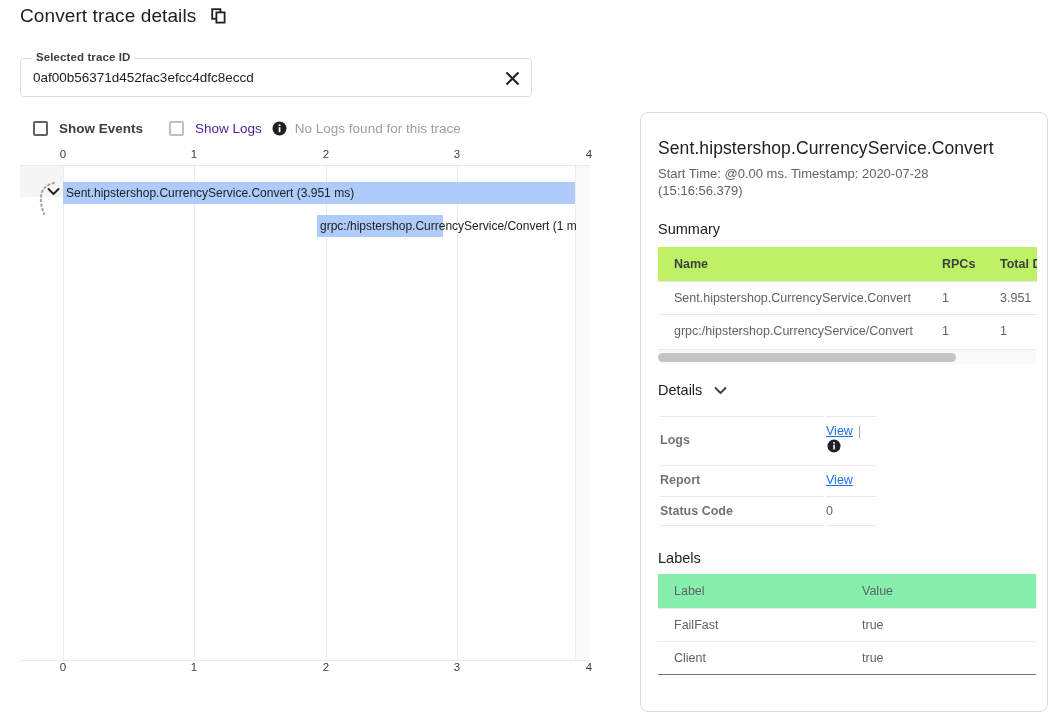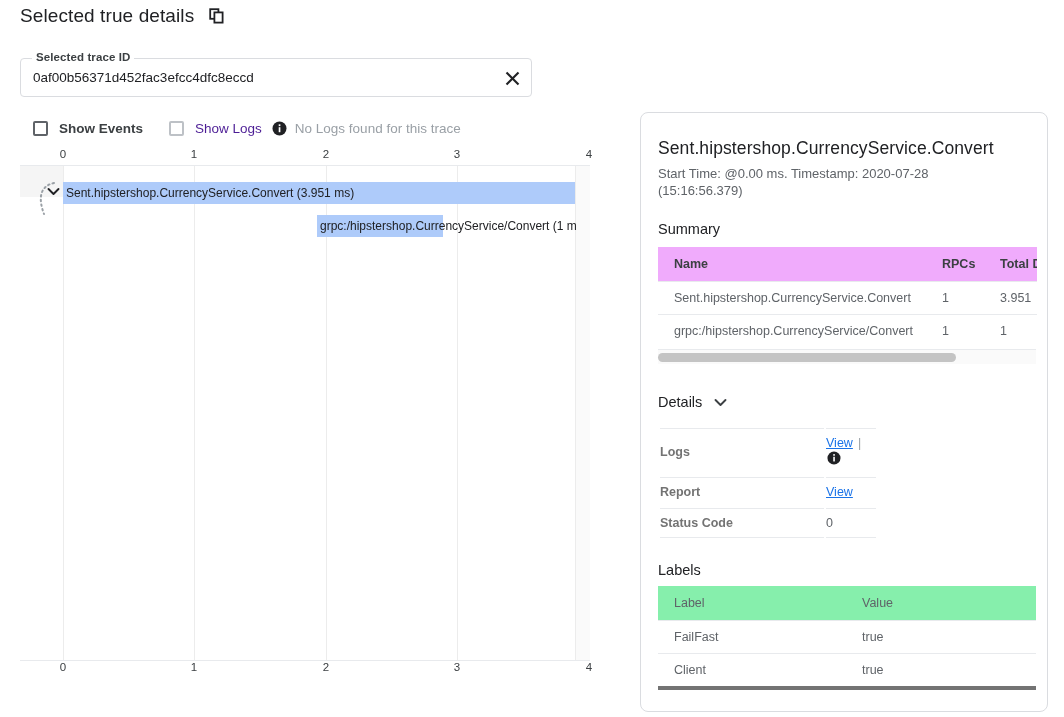--- a/index.html
+++ b/index.html
@@ -259,21 +259,21 @@
   table.dp-table {
     border-collapse: collapse;
     table-layout: fixed;
     margin-top: 10px;
     font-size: 12.5px;
   }
   table.dp-table th {
     text-align: left;
     font-weight: bold;
     color: #3c4043;
-    background: #f0abfc;
+    background: #bef264;
     font-size: 12.5px;
     padding: 8px 0 8px 16px;
     height: 18px;
     white-space: nowrap;
   }
   table.dp-table td {
     color: #5f6368;
     padding: 9px 0 9px 16px;
     border-top: 1px solid #e8eaed;
     white-space: nowrap;
@@ -302,21 +302,21 @@
     width: 298px;
     background: #c4c4c4;
     border-radius: 5px;
     cursor: pointer;
   }
 
   .details-head {
     display: flex;
     align-items: center;
     gap: 8px;
-    margin-top: 28px;
+    margin-top: 16px;
   }
   .details-head .dp-section-title { margin-top: 0; }
   .chevron-btn {
     width: 20px; height: 20px;
     display: flex; align-items: center; justify-content: center;
     cursor: pointer;
   }
 
   table.details-table {
     margin-top: 14px;
@@ -339,29 +339,29 @@
     color: #1a73e8;
     text-decoration: underline;
     cursor: pointer;
   }
   .sep-pipe { color: #9aa0a6; margin: 0 5px; }
 
   table.labels-table { width: 378px; margin-top: 8px; }
   .col-label { width: 188px; }
   .col-value { width: 190px; }
   table.labels-table th { background: #86efac; color: #5f6368; font-weight: normal; }
-  table.labels-table tr:last-child td { border-bottom: 4px solid #737373; }
+  table.labels-table tr:last-child td { border-bottom: 1px solid #737373; }
 </style>
 </head>
 <body>
 
 <div id="page">
 
   <div class="page-header">
-    <div class="page-title">Selected true details</div>
+    <div class="page-title">Convert trace details</div>
     <div class="copy-icon">
       <svg width="16" height="16" viewBox="0 0 16 16">
         <rect x="1.2" y="1.2" width="8.2" height="9.6" fill="none" stroke="#202124" stroke-width="1.8"></rect>
         <rect x="5.4" y="4.4" width="8.2" height="10.2" fill="#ffffff" stroke="#202124" stroke-width="1.8"></rect>
       </svg>
     </div>
   </div>
 
   <div class="trace-field">
     <div class="trace-field-label">Selected trace ID</div>

